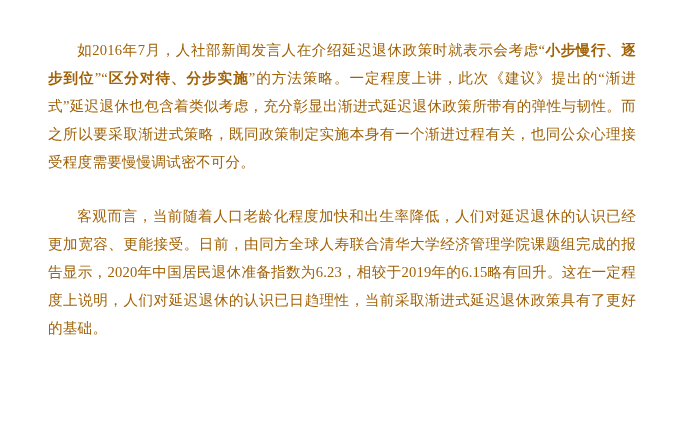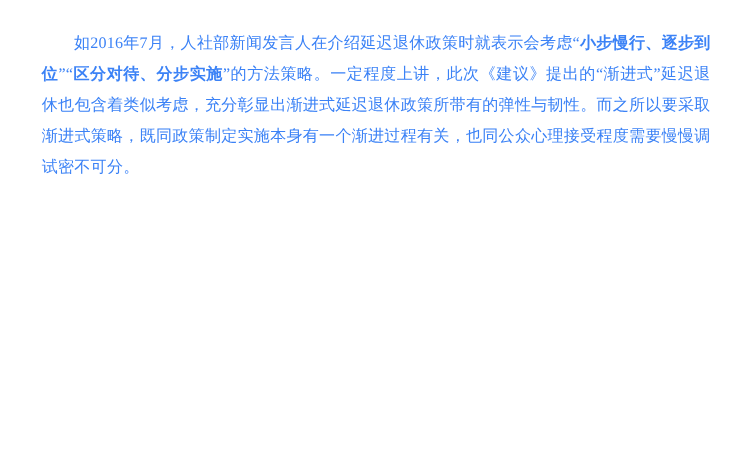--- a/index.html
+++ b/index.html
@@ -17,34 +17,35 @@
     width: 684px;
     height: 421px;
     box-sizing: border-box;
     padding: 22px 34px 0 34px;
     background: #ffffff;
     position: relative;
   }
   .para {
     font-size: 14.6px;
     line-height: 28px;
-    color: #3b82f6;
+    color: #a16207;
     text-align: justify;
     text-justify: inter-ideograph;
     text-indent: 2em;
-    margin: 4px;
+    margin: 14px;
     letter-spacing: 0.2px;
   }
   .para + .para {
     margin-top: 26px;
   }
   .bold {
     font-weight: bold;
   }
 </style>
 </head>
 <body>
 
 <div class="page">
   <div id="paragraphs-container">
       <p class="para"><span>如2016年7月，人社部新闻发言人在介绍延迟退休政策时就表示会考虑“</span><span class="bold">小步慢行、逐步到位</span><span>”“</span><span class="bold">区分对待、分步实施</span><span>”的方法策略。一定程度上讲，此次《建议》提出的“渐进式”延迟退休也包含着类似考虑，充分彰显出渐进式延迟退休政策所带有的弹性与韧性。而之所以要采取渐进式策略，既同政策制定实施本身有一个渐进过程有关，也同公众心理接受程度需要慢慢调试密不可分。</span></p>
+      <p class="para"><span>客观而言，当前随着人口老龄化程度加快和出生率降低，人们对延迟退休的认识已经更加宽容、更能接受。日前，由同方全球人寿联合清华大学经济管理学院课题组完成的报告显示，2020年中国居民退休准备指数为6.23，相较于2019年的6.15略有回升。这在一定程度上说明，人们对延迟退休的认识已日趋理性，当前采取渐进式延迟退休政策具有了更好的基础。</span></p>
     </div>
 </div>
 
 </body></html>

